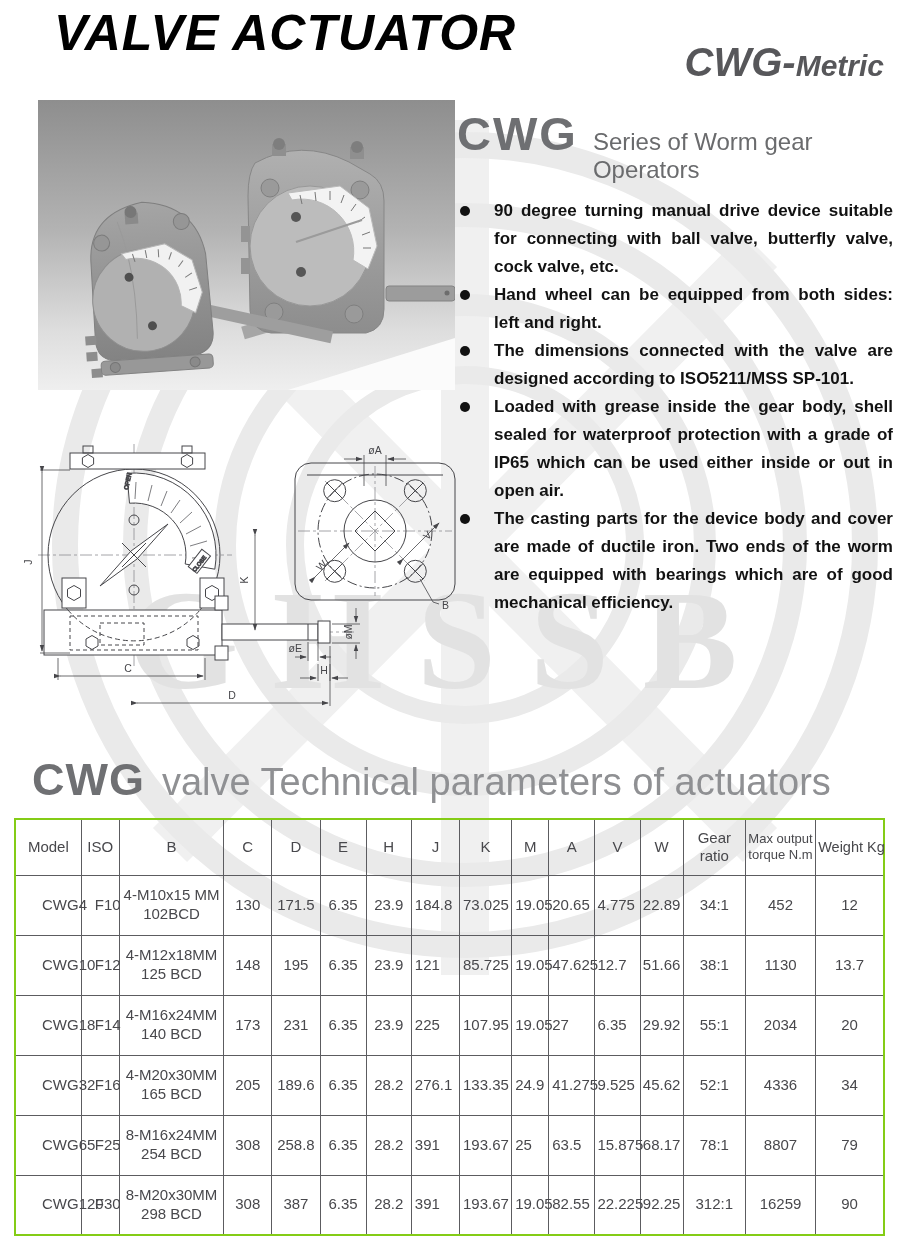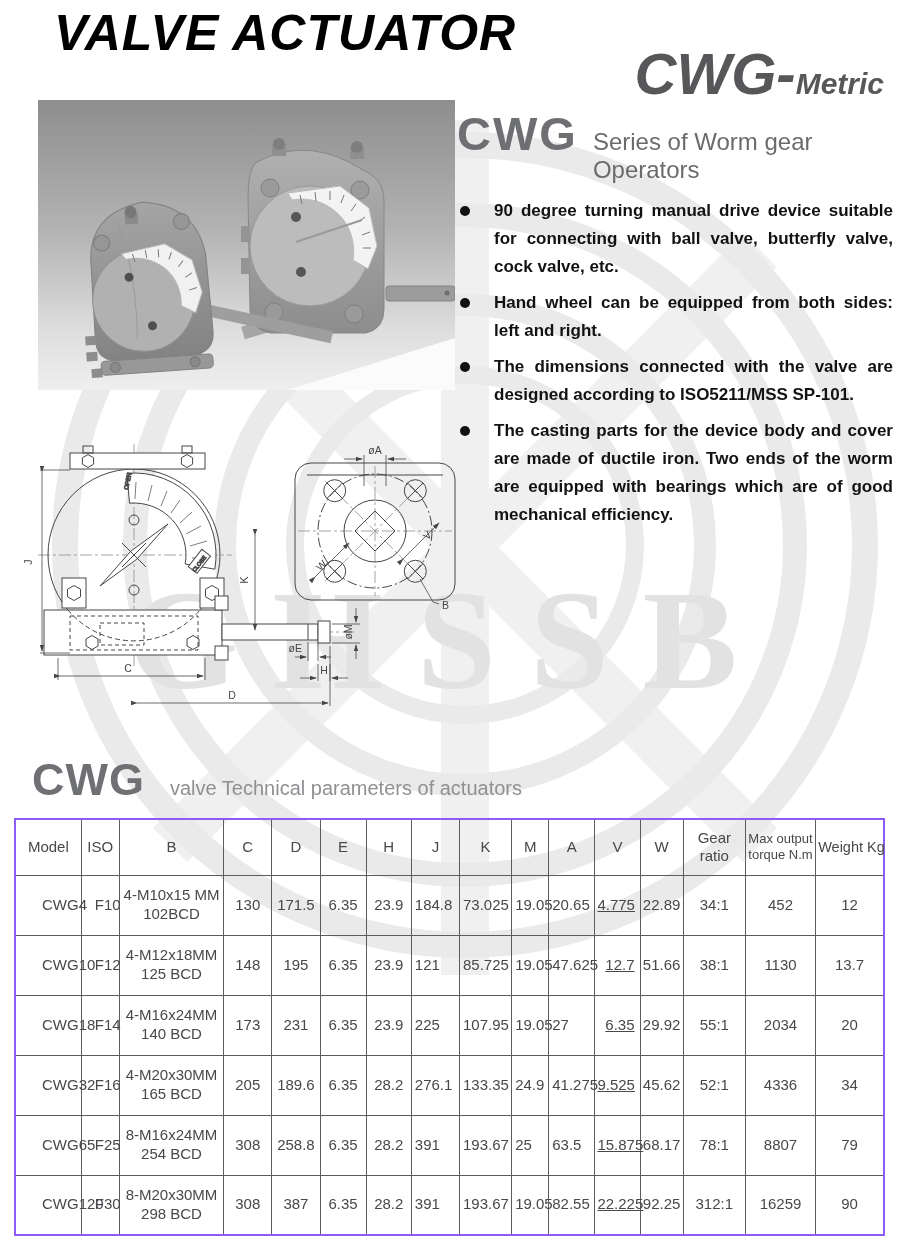--- a/index.html
+++ b/index.html
@@ -7,58 +7,58 @@
     font-family:"Liberation Sans", sans-serif; overflow:hidden; position:relative; }
   .layer { position:absolute; }
   #watermark { left:0; top:0; width:900px; height:1245px; z-index:0; }
   .content { position:absolute; z-index:1; }
 
   
   .main-title { left:54px; top:4px; font-size:50px; font-weight:bold; font-style:italic;
     color:#000000; letter-spacing:1px; white-space:nowrap; }
   .product-code { right:16px; top:40px; font-weight:bold; font-style:italic; color:#57575a;
     white-space:nowrap; }
-  .product-code .big { font-size:58px; }
+  .product-code .big { font-size:40px; }
   .product-code .small { font-size:30px; }
 
   
   .photo { left:38px; top:100px; width:417px; height:290px; }
 
   
   .intro { left:457px; top:106px; width:436px; }
   .brand-row { display:flex; align-items:baseline; }
   .brand { font-size:47px; font-weight:bold; color:#6e6f72; letter-spacing:2px; }
   .subtitle { font-size:24px; color:#6a6b6d; margin-left:15px; }
   .feature-list { list-style:none; margin-top:13px; }
   .feature-list li { position:relative; padding-left:37px; font-size:17px; line-height:28px;
-    font-weight:bold; color:#121212; text-align:justify;margin-top:8px; }
+    font-weight:bold; color:#121212; text-align:justify; }
   .feature-list li .marker { position:absolute; left:3px; top:9px; width:10px; height:10px;
     border-radius:50%; background:#111; }
 
   
   .drawing { left:12px; top:428px; width:472px; height:302px; }
   .drawing text { font-family:"Liberation Sans", sans-serif; fill:#46464a; }
 
   
   .table-heading { left:32px; top:754px; display:flex; align-items:baseline; }
   .table-heading .brand2 { font-size:45px; font-weight:bold; color:#6f7073; letter-spacing:1px; }
-  .table-heading .rest { font-size:20px; color:#8f9093; margin-left:25px; }
+  .table-heading .rest { font-size:38px; color:#8f9093; margin-left:17px; }
 
   
   table.params { left:14px; top:818px; position:absolute; width:871px; border-collapse:collapse;
-    table-layout:fixed; border:2px solid #8b5cf6; background:transparent; z-index:1; }
+    table-layout:fixed; border:2px solid #84cc16; background:transparent; z-index:1; }
   .params th, .params td { border:1px solid #5c5c60; font-weight:normal; font-size:15px;
     color:#48484c; text-align:center; padding:2px 2px; line-height:1.25; }
   .params thead tr { height:56px; }
   .params tbody tr { height:60px; }
   .params td:nth-child(1) { text-align:right; padding-left:26px; }
   .params td:nth-child(2) { text-align:left; padding-left:13px; }
   .params td:nth-child(8), .params td:nth-child(9),
   .params td:nth-child(10), .params td:nth-child(11) { text-align:left; padding-left:3px; }
-  .params td:nth-child(12) { text-align:right; padding-right:5px;text-decoration:underline; }
+  .params td:nth-child(12) { text-align:left; padding-right:5px; }
   .params th:nth-child(15) { font-size:13px; }
   .params th:nth-child(16) { font-size:14.5px; white-space:nowrap;margin-top:47px; }
 </style>
 </head>
 <body>
 
 <svg id="watermark" class="layer" viewBox="0 0 900 1245" xmlns="http://www.w3.org/2000/svg">
   <g>
     <g stroke="#f0f0f0" stroke-width="48" fill="none">
       <line x1="465" y1="120" x2="465" y2="975"></line>
@@ -164,20 +164,21 @@
 
 <div class="content intro">
   <div class="brand-row">
     <span class="brand">CWG</span>
     <span class="subtitle">Series of Worm gear Operators</span>
   </div>
   <ul class="feature-list" id="feature-list">
       <li><span class="marker"></span><span>90 degree turning manual drive device suitable for connecting with ball valve, butterfly valve, cock valve, etc.</span></li>
       <li><span class="marker"></span><span>Hand wheel can be equipped from both sides: left and right.</span></li>
       <li><span class="marker"></span><span>The dimensions connected with the valve are designed according to ISO5211/MSS SP-101.</span></li>
+      <li><span class="marker"></span><span>Loaded with grease inside the gear body, shell sealed for waterproof protection with a grade of IP65 which can be used either inside or out in open air.</span></li>
       <li><span class="marker"></span><span>The casting parts for the device body and cover are made of ductile iron. Two ends of the worm are equipped with bearings which are of good mechanical efficiency.</span></li>
     </ul>
 </div>
 
 <svg class="content drawing" viewBox="0 0 472 302" xmlns="http://www.w3.org/2000/svg">
   <defs>
     <marker id="ah" markerWidth="9" markerHeight="7" refX="8" refY="3.5" orient="auto">
       <polygon points="0,0.6 9,3.5 0,6.4" fill="#46464a"></polygon>
     </marker>
   </defs>

